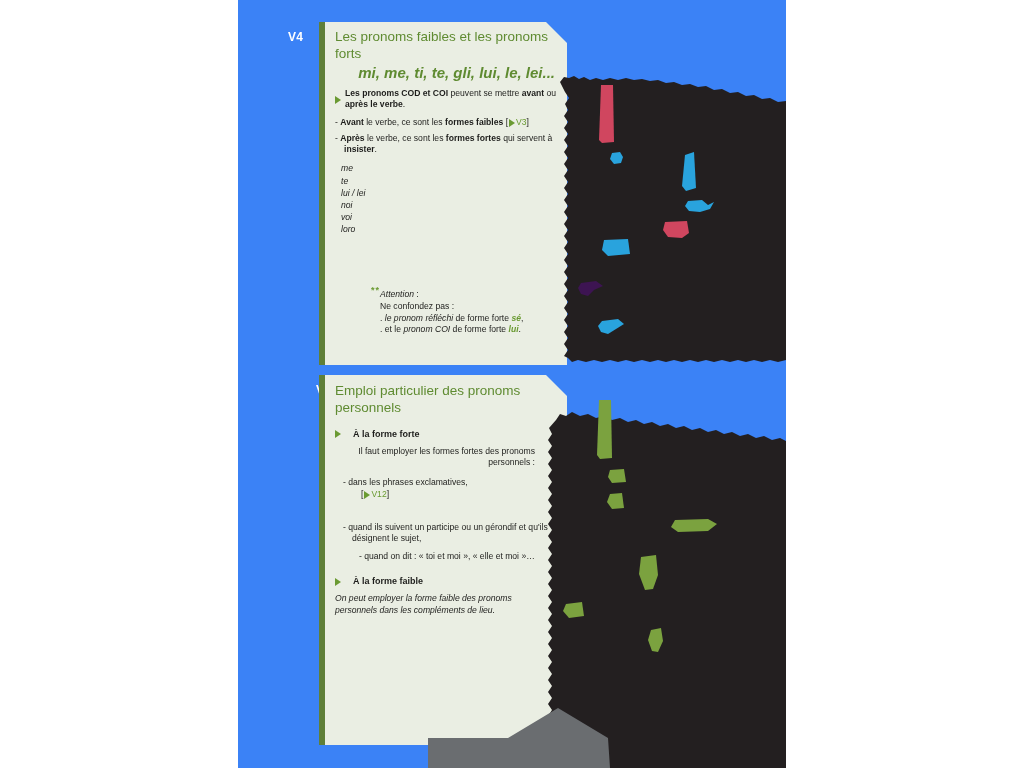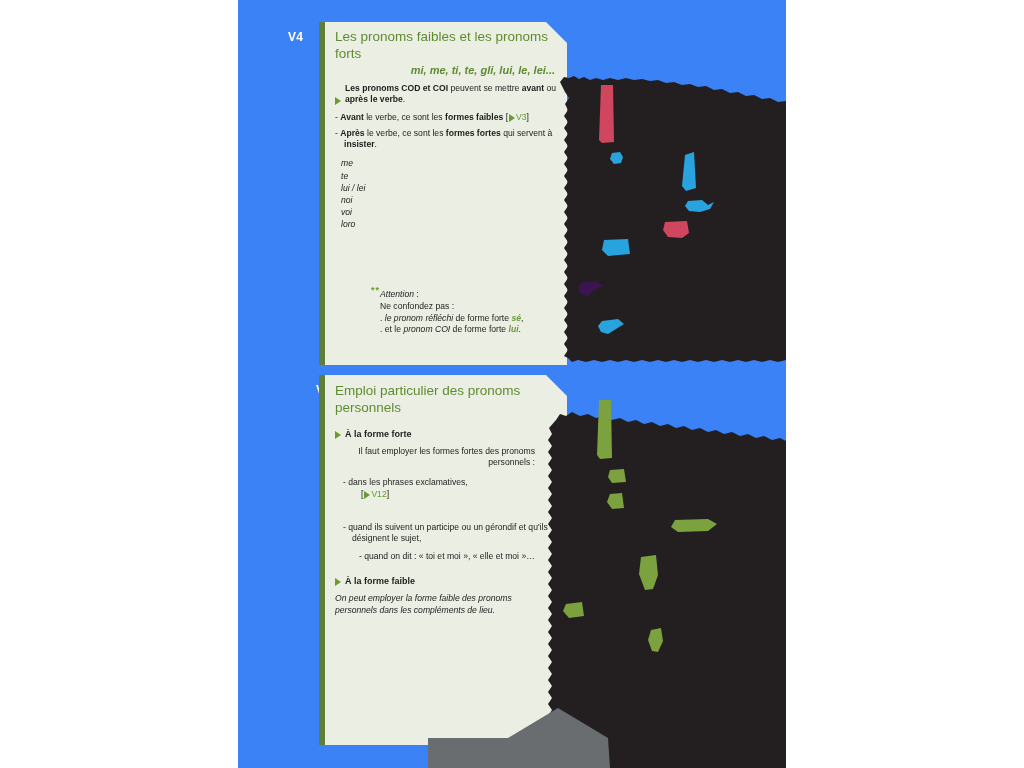--- a/index.html
+++ b/index.html
@@ -30,36 +30,36 @@
   }
   #tag-v4{left:50px;top:30px;}
   #tag-v5{left:34px;top:383px;margin-left:44px;}
 
   .card-body{position:absolute;left:16px;top:0;right:4px;}
 
   h1.card-title{
     margin:0;color:#5f8b31;font-size:13.5px;font-weight:normal;line-height:1.25;
   }
   .subtitle{
-    color:#5f8b31;font-size:11px;font-style:italic;font-weight:bold;
+    color:#5f8b31;font-size:15px;font-style:italic;font-weight:bold;
     text-align:right;padding-right:8px;margin-top:1px;
   }
 
   .txt{color:#1d1d1b;font-size:8.6px;line-height:1.32;}
   .b{font-weight:bold;}
   .i{font-style:italic;}
   .grn{color:#6a9a32;}
 
-  .bullet-row{display:flex;align-items:flex-end;gap:4px;margin-top:7px;}
+  .bullet-row{display:flex;align-items:center;gap:4px;margin-top:7px;}
   .tri{
     flex:0 0 auto;margin-top:1px;
     width:0;height:0;border-left:6px solid #6a9a32;
     border-top:4px solid transparent;border-bottom:4px solid transparent;
   }
-  .sub-head{color:#1d1d1b;font-size:9px;font-weight:bold;}
+  .sub-head{color:#1d1d1b;font-size:9px;font-weight:bold;margin-left:8px;}
   .dash-item{margin-top:4px;padding-left:9px;text-indent:-9px;}
   .indent{padding-left:9px;}
   .word-list{margin-top:7px;padding-left:6px;font-style:italic;font-size:8.6px;line-height:1.42;color:#1d1d1b;}
   .attention{position:absolute;left:52px;top:262px;font-size:8.6px;line-height:1.38;color:#1d1d1b;}
   .ast{color:#6a9a32;font-weight:bold;font-size:9px;vertical-align:super;letter-spacing:1px;}
   .para{margin-top:7px;}
 
   
   #artlayer{position:absolute;left:0;top:0;width:548px;height:768px;pointer-events:none;}
 </style>

